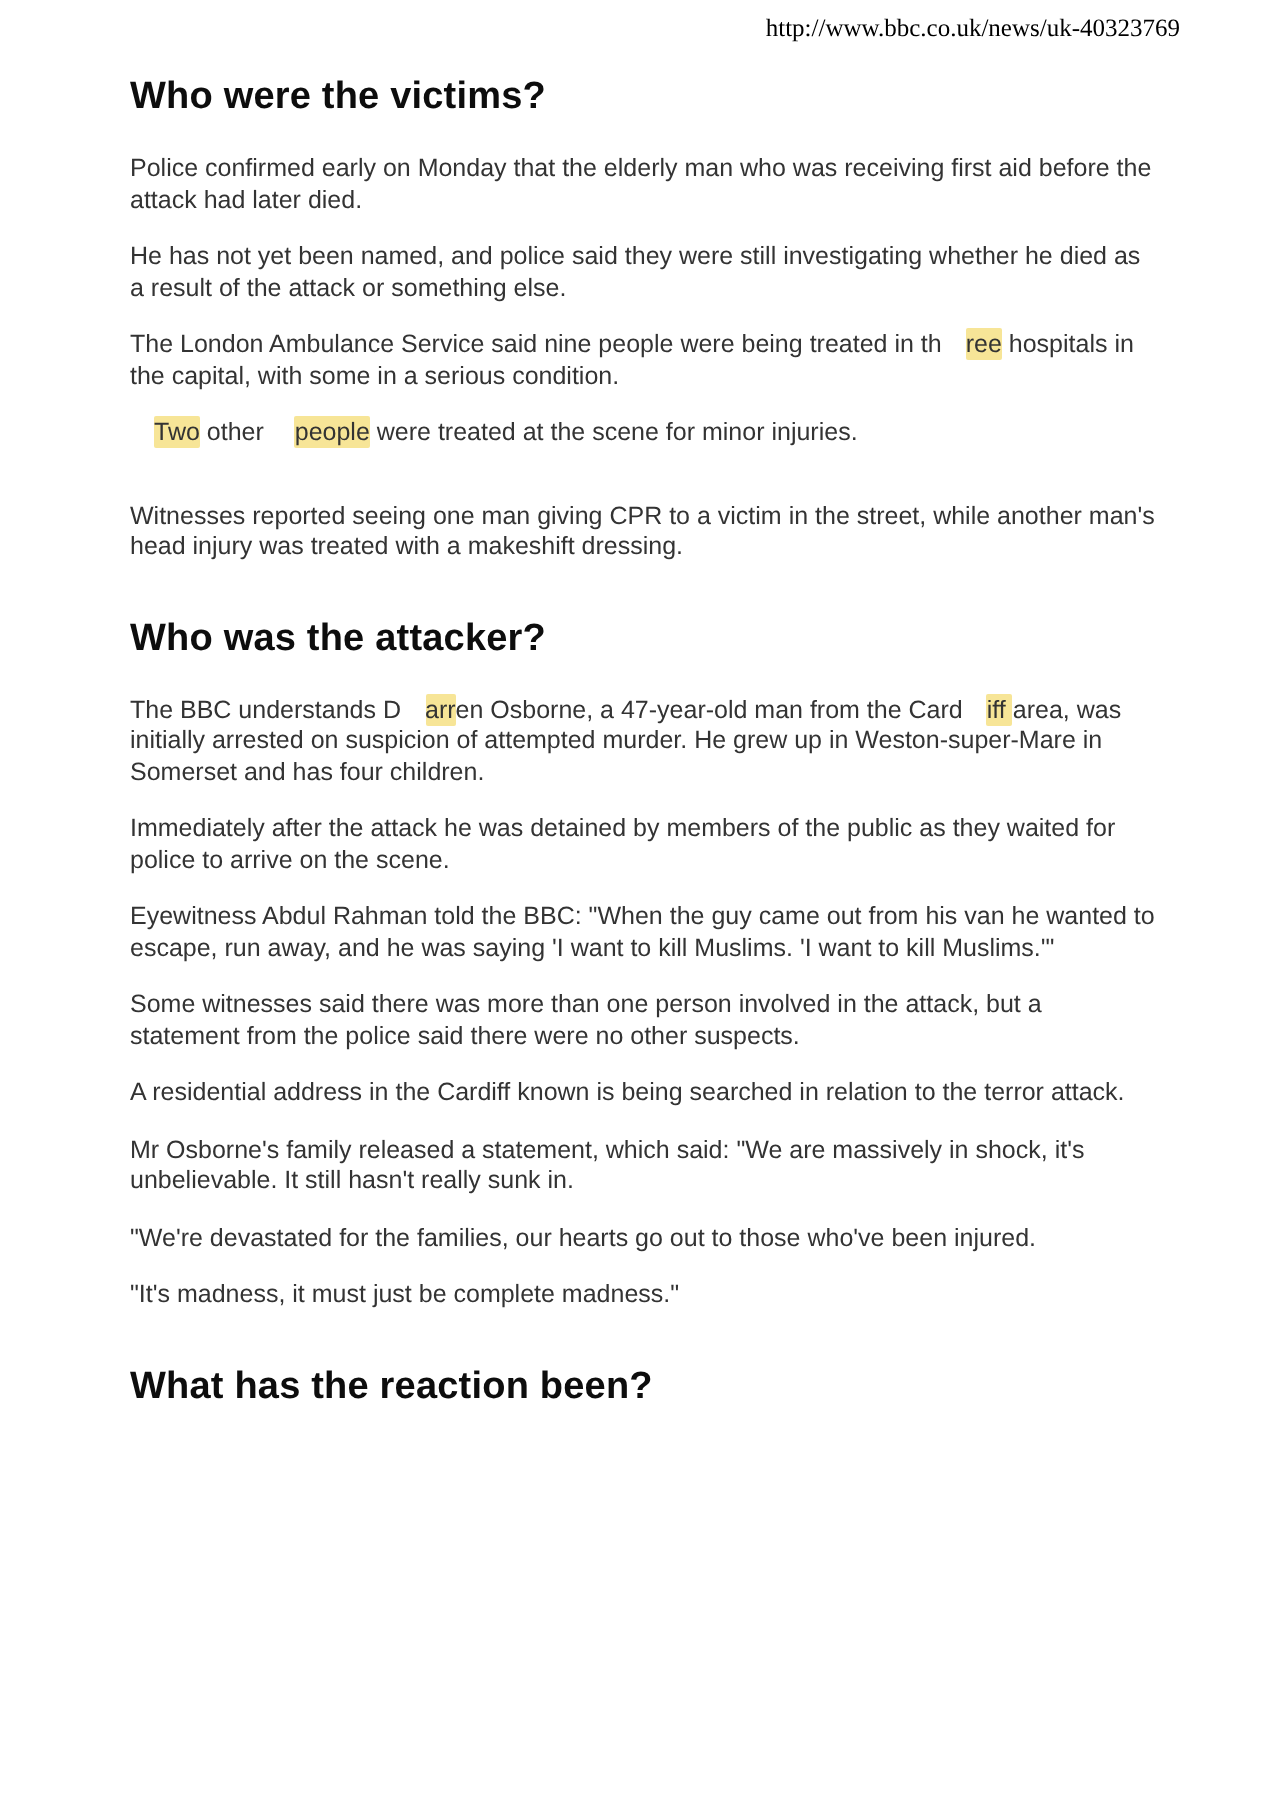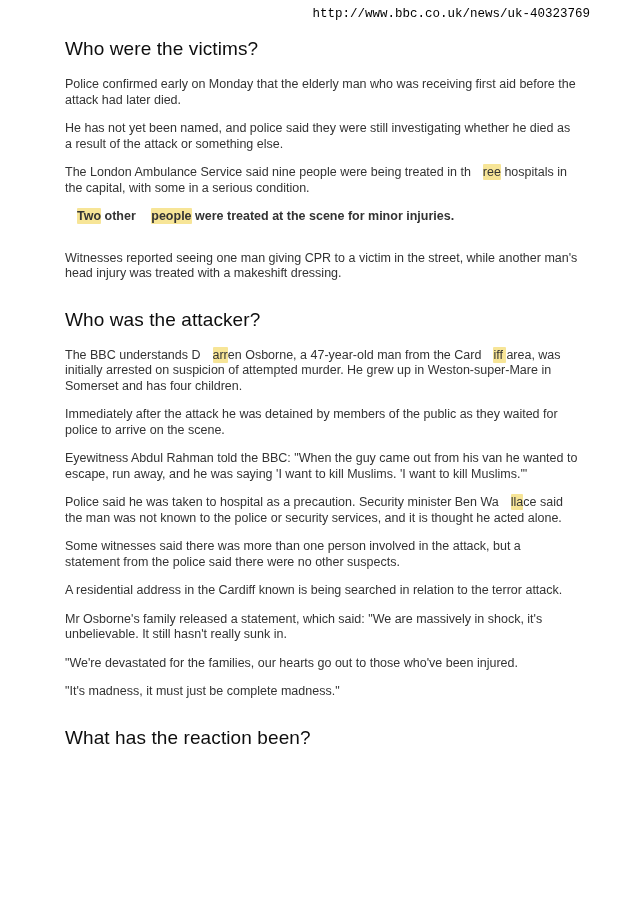--- a/index.html
+++ b/index.html
@@ -13,45 +13,45 @@
     width:640px;height:904px;
     background:#ffffff;
     position:relative;
     font-family:"Liberation Sans", sans-serif;
     color:var(--text-color);
     overflow:hidden;
   }
   .header-url{
     position:absolute;
     top:7px;right:50px;
-    font-family:Liberation Mono, monospace;
+    font-family:Liberation Serif, serif;
     font-size:12.5px;
     color:#000;
     white-space:nowrap;
   }
   .article{
     position:absolute;
     left:65px;top:38px;
     width:514px;
   }
   .article h2{
     font-size:19px;
-    font-weight:normal;
+    font-weight:bold;
     color:var(--heading-color);
     margin:27px 0 17px 0;
     letter-spacing:0.1px;
   }
   .article h2:first-child{margin-top:0;}
   .article p{
     font-size:12.5px;
     line-height:15.5px;
     margin:0 0 13px 0;
     color:var(--text-color);
   }
-  .article p.gap-after{margin-bottom:26px;font-weight:bold;}
+  .article p.gap-after{margin-bottom:26px;}
   .hl{
     background:var(--hl-color);
     border-radius:1px;
     padding:1px 0;
     margin-left:12px;
   }
   .link{
     font-weight:bold;
     color:inherit;
     text-decoration:underline;
@@ -77,21 +77,20 @@
     <h2>Who were the victims?</h2>
     <p><span>Police confirmed early on Monday that the elderly man who was receiving first aid before the attack had later died.</span></p>
     <p><span>He has not yet been named, and police said they were still investigating whether he died as a result of the attack or something else.</span></p>
     <p><span>The London Ambulance Service said nine people were being treated in th</span><span class="hl">ree</span><span> hospitals in the capital, with some in a serious condition.</span></p>
     <p class="gap-after"><span class="hl">Two</span><span> other </span><span class="hl">people</span><span> were treated at the scene for minor injuries.</span></p>
     <p><span>Witnesses reported seeing one man giving CPR to a victim in the street, while another man's head injury was treated with a makeshift dressing.</span></p>
     <h2>Who was the attacker?</h2>
     <p><span>The BBC understands D</span><span class="hl">arr</span><span>en Osborne, a 47-year-old man from the Card</span><span class="hl">iff </span><span>area, was initially arrested on suspicion of attempted murder. He grew up in Weston-super-Mare in Somerset and has four children.</span></p>
     <p><span>Immediately after the attack he was detained by members of the public as they waited for police to arrive on the scene.</span></p>
     <p><span>Eyewitness Abdul Rahman told the BBC: "When the guy came out from his van he wanted to escape, run away, and he was saying 'I want to kill Muslims. 'I want to kill Muslims.'"</span></p>
-    <p><span>Police said he was taken to hospital as a precaution. Security minister Ben Wa</span><span class="hl">lla</span><span>ce said the man was not known to the police or security services, and it is thought he acted alone.</span></p>
     <p><span>Some witnesses said there was more than one person involved in the attack, but a statement from the police said there were no other suspects.</span></p>
     <p><span>A residential address in the Cardiff known is being searched in relation to the terror attack.</span></p>
     <p><span>Mr Osborne's family released a statement, which said: "We are massively in shock, it's unbelievable. It still hasn't really sunk in.</span></p>
     <p><span>"We're devastated for the families, our hearts go out to those who've been injured.</span></p>
     <p><span>"It's madness, it must just be complete madness."</span></p>
     <h2>What has the reaction been?</h2>
   </main>
 
 <div class="page-footer">2 of 6</div>
 

